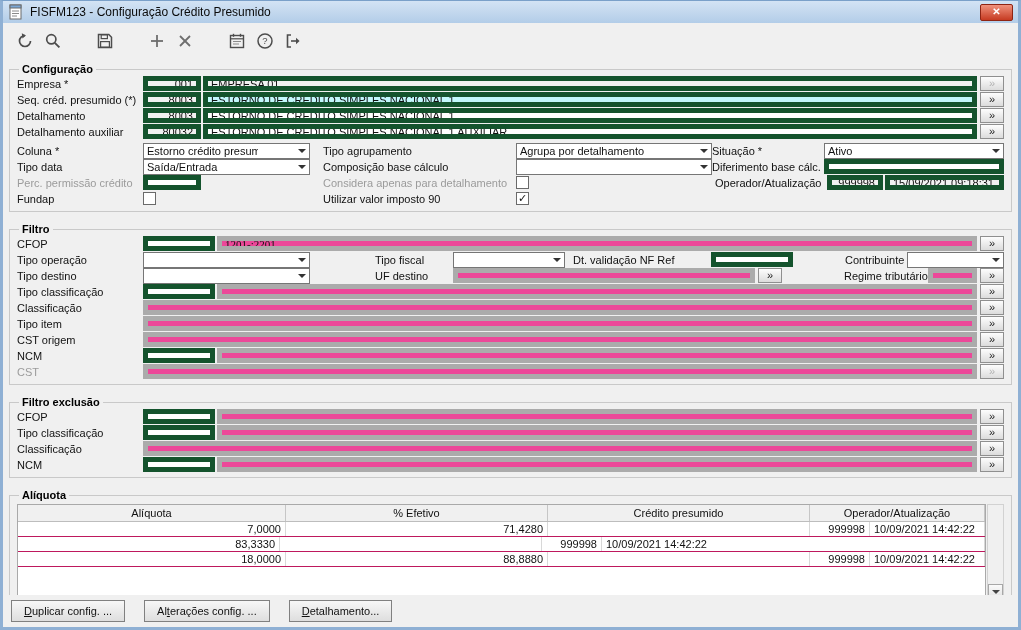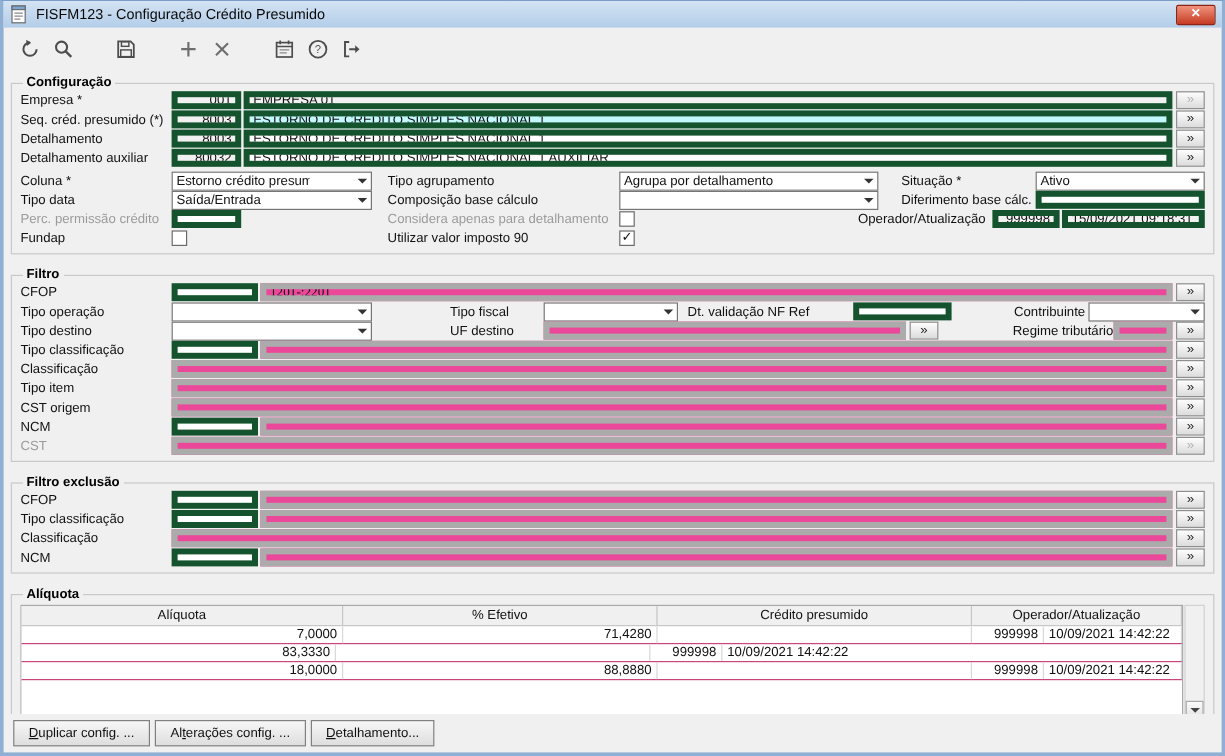--- a/index.html
+++ b/index.html
@@ -47,31 +47,31 @@
   .f58 { width:58px; margin-right:2px; }
   .f72 { width:72px; margin-right:2px; }
   .f82 { width:82px; }
   .f56 { width:56px; margin-right:2px; }
   .f302{ width:302px; }
 
   .combo { height:16px; border:1px solid #767676; background:#fff; display:flex; align-items:center; flex:none;gap:36px; }
   .combo .ct { flex:1; padding:0 3px; overflow:hidden; white-space:nowrap; }
   .combo .ca { flex:none; width:15px; height:100%; display:flex; align-items:center; justify-content:center; }
   .combo .ca::after { content:""; border-left:4px solid transparent; border-right:4px solid transparent; border-top:4px solid #333; }
-  .c167 { width:167px; } .c180 { width:216px; } .c112 { width:112px; } .cfl { flex:1; }
+  .c167 { width:167px; } .c180 { width:196px; } .c112 { width:112px; } .cfl { flex:1; }
 
   .morebtn { flex:none; width:24px; height:15px; margin-left:3px; border:1px solid #8f8f8f;
              background:linear-gradient(#fdfdfd,#dcdcdc); font-size:11px; line-height:1; text-align:center; padding:0; color:#222;
              font-family:"Liberation Sans", sans-serif; }
   .morebtn.off { color:#b3b3b3; }
 
   .chk { flex:none; width:13px; height:13px; border:1px solid #6a6a6a; background:#fff; display:flex;
          align-items:center; justify-content:center; font-size:11px; line-height:1; color:#111; }
 
-  .sp8{margin-left:8px} .sp13{margin-left:13px} .sp19{margin-left:19px} .sp45{margin-left:65px}
+  .sp8{margin-left:8px} .sp13{margin-left:13px} .sp19{} .sp45{margin-left:65px}
   .sp52{margin-left:52px} .sp62{margin-left:62px} .sp120{margin-left:120px} .sp167{margin-left:167px} .sp186{margin-left:186px}
 
   
   .gridwrap { display:flex; margin-top:2px; }
   .grid { display:flex; flex-direction:column; flex:1; border:1px solid #a9a9a9; background:#fff; height:96px; }
   .ghead { display:flex; height:17px; flex:none; background:#f0f0f0; border-bottom:1px solid #bdbdbd; }
   .gh { border-right:1px solid #c6c6c6; display:flex; align-items:center; justify-content:center; overflow:hidden; }
   .grow { display:flex; height:15px; flex:none; border-bottom:1px solid #be185d; background:#fff; }
   .gc { border-right:1px solid #d8d8d8; display:flex; align-items:center; padding:0 4px; overflow:hidden; }
   .gc1 { width:268px; } .gc2 { width:262px; } .gc3 { width:262px; } .gc4 { flex:1; padding:0; }
@@ -79,21 +79,21 @@
              padding-right:4px; border-right:1px solid #d8d8d8; }
   .gc4 .dt { padding-left:4px; }
   .gfill { flex:1; background:#fff; }
   .vscroll { flex:none; width:17px; margin-left:1px; background:#f0f0f0; border:1px solid #d2d2d2;
              display:flex; flex-direction:column; justify-content:flex-end; height:96px; }
   .varrow { height:15px; border:1px solid #a8a8a8; background:linear-gradient(#fbfbfb,#e2e2e2);
             display:flex; align-items:center; justify-content:center; padding:0; }
   .varrow::after { content:""; border-left:4px solid transparent; border-right:4px solid transparent; border-top:4px solid #444; }
 
   
-  .footer { flex:none; height:32px; display:flex; align-items:center; padding:0 8px; gap:4px; }
+  .footer { flex:none; height:32px; display:flex; align-items:center; padding:0 8px; gap:19px; }
   .fbtn { height:22px; border:1px solid #808080; background:linear-gradient(#f7f7f7,#dedede);
           padding:0 12px; font-size:11px; font-family:"Liberation Sans", sans-serif; color:#111; }
 </style>
 </head>
 <body>
 
 <div class="window">
 
   <div class="titlebar">
     <span class="app-icon">

